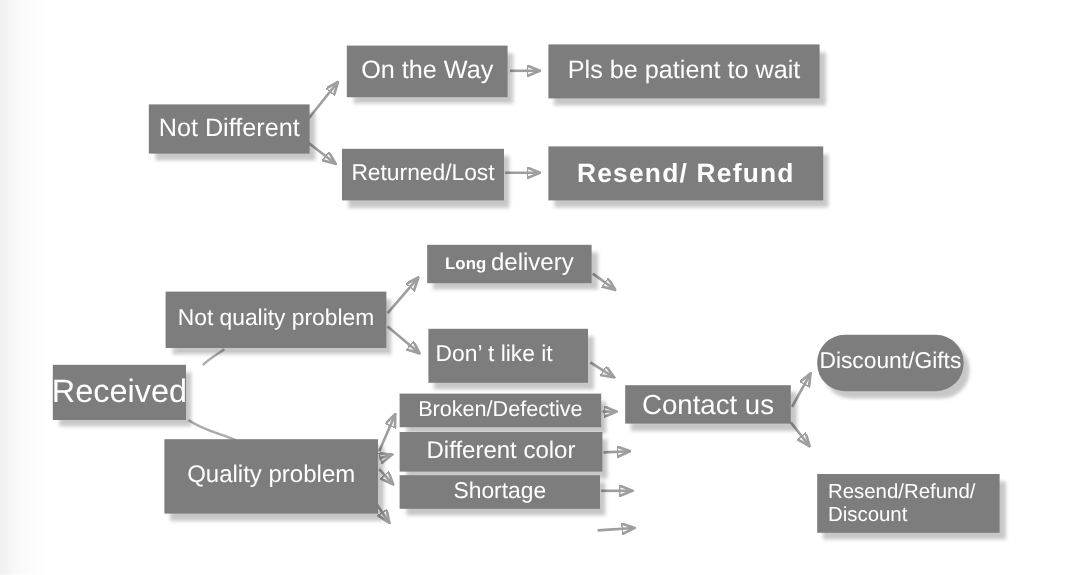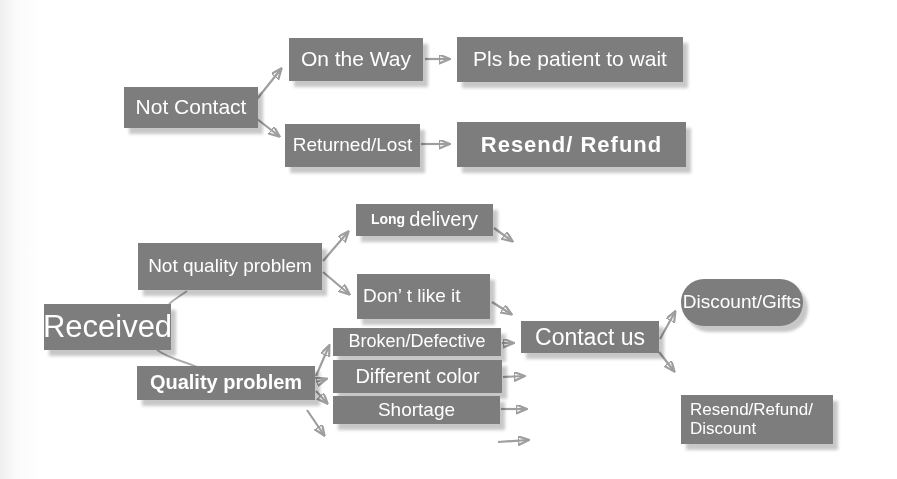--- a/index.html
+++ b/index.html
@@ -15,26 +15,26 @@
     position:absolute;background:#7d7d7d;color:#ffffff;
     display:flex;align-items:center;justify-content:center;
     box-shadow:5px 6px 3px rgba(0,0,0,0.22);
     white-space:nowrap;line-height:1.08;
   }
   .n-not-received   {left:124px;top:87px; width:134px;height:41px;font-size:21px;}
   .n-on-the-way     {left:289px;top:38px; width:134px;height:43px;font-size:21px;}
   .n-pls-wait       {left:457px;top:37px; width:226px;height:45px;font-size:21px;}
   .n-returned-lost  {left:285px;top:124px;width:135px;height:43px;font-size:19px;}
   .n-resend-refund  {left:457px;top:122px;width:229px;height:45px;font-size:22px;font-weight:600;letter-spacing:1px;}
-  .n-received       {left:44px; top:304px;width:127px;height:46px;font-size:31px;}
+  .n-received       {left:44px; top:304px;width:111px;height:46px;font-size:27px;}
   .n-not-quality    {left:138px;top:243px;width:184px;height:47px;font-size:19px;}
   .n-long-delivery  {left:356px;top:204px;width:137px;height:32px;font-size:20px;}
   .n-long-delivery .w1{font-size:14px;font-weight:700;margin-right:4px;}
   .n-dont-like      {left:357px;top:274px;width:133px;height:45px;font-size:19px;justify-content:flex-start;padding-left:6px;box-sizing:border-box;}
-  .n-quality        {left:137px;top:366px;width:178px;height:34px;font-size:20px;font-weight:bold;}
+  .n-quality        {left:137px;top:366px;width:178px;height:62px;font-size:20px;}
   .n-broken         {left:333px;top:328px;width:168px;height:28px;font-size:18px;}
   .n-diff-color     {left:333px;top:360px;width:169px;height:33px;font-size:20px;}
   .n-shortage       {left:333px;top:396px;width:167px;height:28px;font-size:19px;}
   .n-wrong-items    {left:333px;top:428px;width:164px;height:34px;font-size:20px;}
   .n-contact-us     {left:521px;top:321px;width:138px;height:32px;font-size:23px;}
   .n-discount-gifts {left:681px;top:279px;width:122px;height:47px;font-size:19px;border-radius:23px;}
   .n-resend-disc    {left:681px;top:356px;width:152px;height:49px;font-size:17px;
                      flex-direction:column;align-items:flex-start;justify-content:center;
                      padding-left:9px;box-sizing:border-box;margin-top:39px;}
   .n-resend-disc span{display:block;}
@@ -66,21 +66,21 @@
     <path d="M307,410 L324,435" marker-end="url(#ah)"></path>
     <path d="M502,343 L513,343" marker-end="url(#ah)"></path>
     <path d="M503,377 L524,376" marker-end="url(#ah)"></path>
     <path d="M501,409 L526,409" marker-end="url(#ah)"></path>
     <path d="M498,442 L528,440" marker-end="url(#ah)"></path>
     <path d="M660,339 L675,312" marker-end="url(#ah)"></path>
     <path d="M659,352 L674,371" marker-end="url(#ah)"></path>
   </svg>
 
   <div class="node n-not-received">
-    <span>Not Contact</span>
+    <span>Not Different</span>
   </div>
 
   <div class="node n-on-the-way">
     <span>On the Way</span>
   </div>
 
   <div class="node n-pls-wait">
     <span>Pls be patient to wait</span>
   </div>
 

